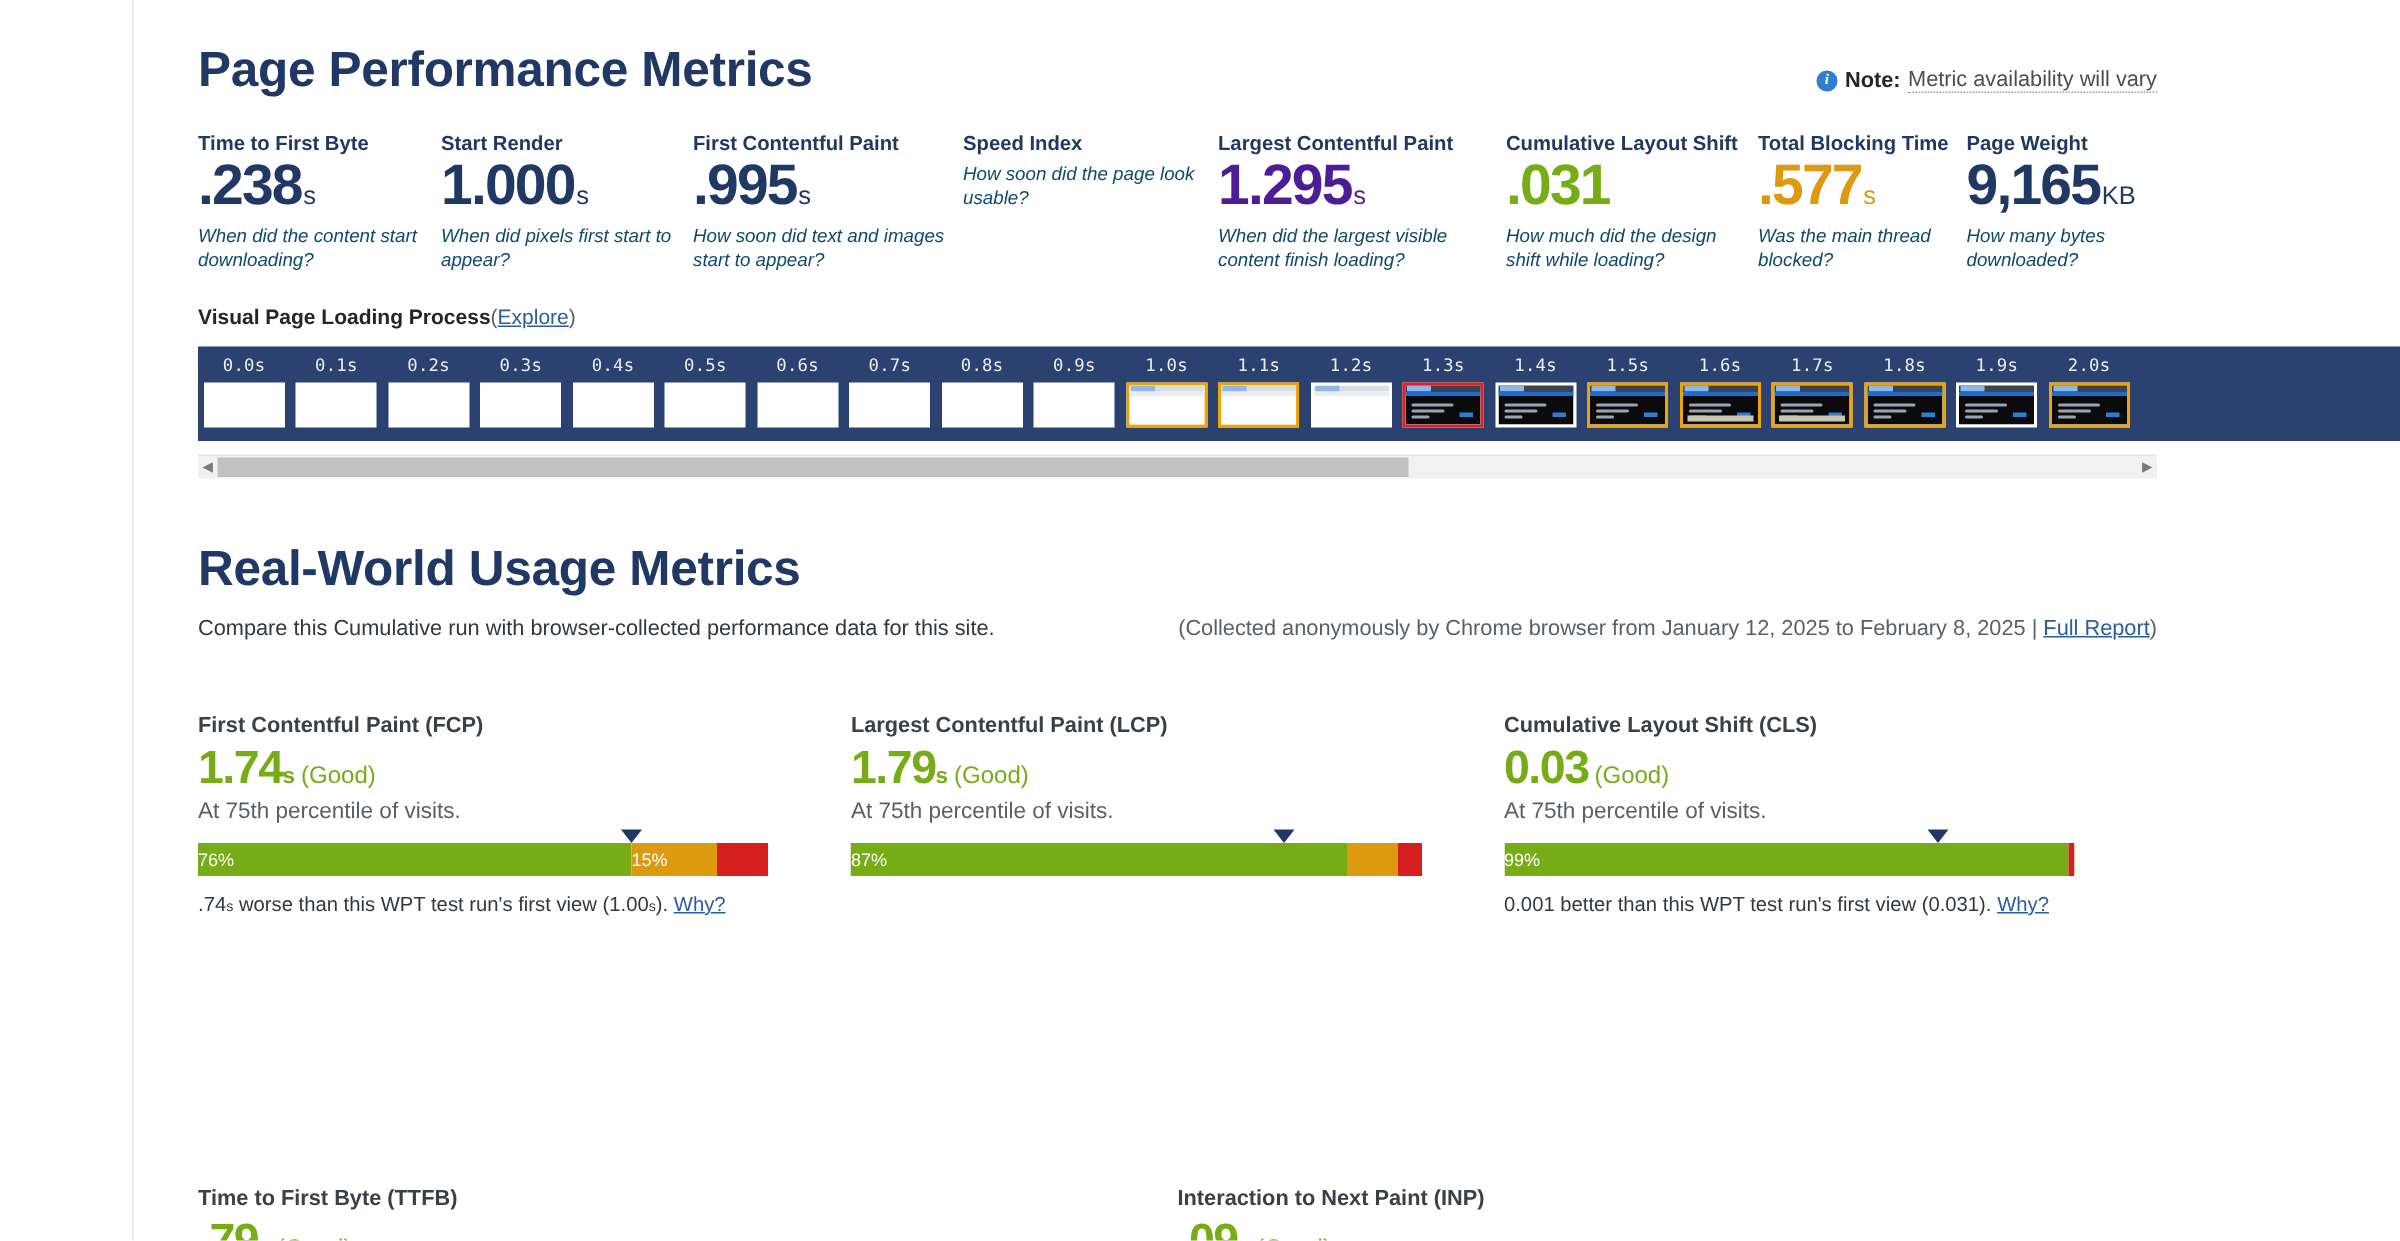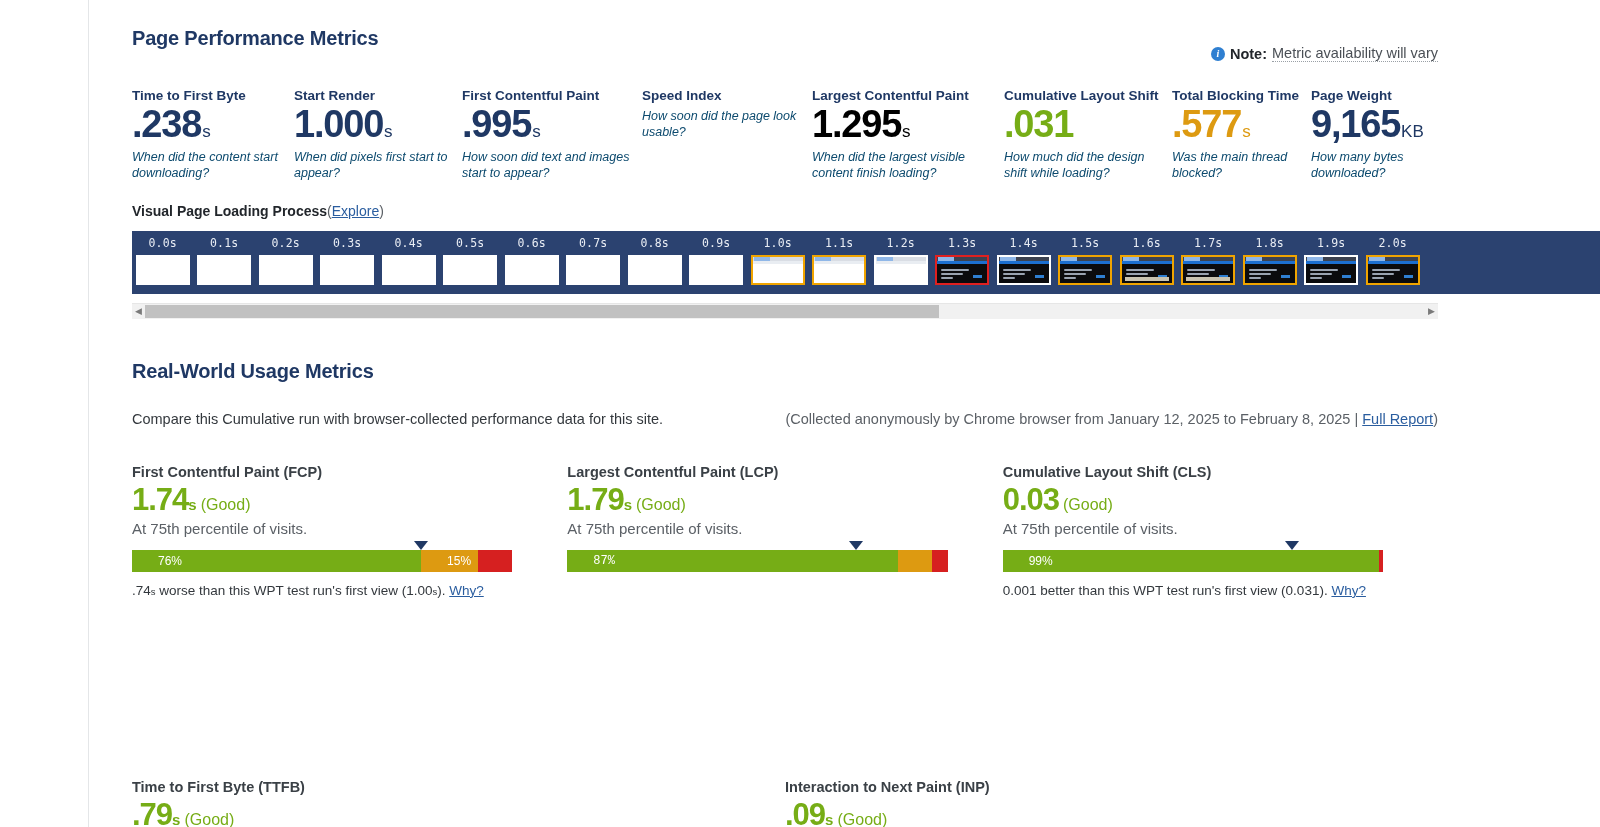--- a/index.html
+++ b/index.html
@@ -29,21 +29,21 @@
   }
   .content {
     position: absolute;
     left: 132px;
     top: 0;
     width: 1306px;
   }
 
   
   .section-title {
-    font-size: 20px;
+    font-size: 33px;
     font-weight: bold;
     color: #1f3864;
     letter-spacing: -0.2px;
     margin: 0;
   }
   #perf-title { position: absolute; left: 0; top: 27px; }
   #rw-title   { position: absolute; left: 0; top: 360px; }
 
   
   .note {
@@ -248,21 +248,21 @@
   
   .cwv-grid {
     position: absolute;
     left: 0;
     top: 464px;
     width: 1306px;
   }
   .cwv-row { display: flex; }
   .cwv-row.row2 { margin-top: 181px; }
   .cwv-card { box-sizing: border-box; }
-  .cwv-card.w3 { width: 445px; padding-right: 55px; }
+  .cwv-card.w3 { width: 445px; padding-right: 55px; margin-top: 12px; }
   .cwv-card.w2 { width: 668px; padding-right: 55px; }
   .cwv-title {
     font-size: 14.5px;
     font-weight: bold;
     color: #3a4046;
     margin-bottom: 3px;
   }
   .cwv-value {
     font-size: 31px;
     font-weight: bold;
@@ -300,21 +300,21 @@
   }
   .seg {
     height: 22px;
     display: flex;
     align-items: center;
     box-sizing: border-box;
   }
   .seg span {
     font-size: 12px;
     color: #ffffff;
-    padding-left: 26px;
+    padding-left: 0;
     white-space: nowrap;
   }
   .seg.good  { background: #76ad16; }
   .seg.ni    { background: #dd9a11; }
   .seg.poor  { background: #d62020; }
   .marker {
     position: absolute;
     top: -9px;
     width: 0; height: 0;
     border-left: 7px solid transparent;
@@ -361,21 +361,21 @@
           <div class="metric-name">First Contentful Paint</div>
           <div class="metric-value" style="color: rgb(31, 56, 100);"><span>.995</span><span class="metric-unit">s</span></div>
           <div class="metric-desc">How soon did text and images start to appear?</div>
         </div>
         <div class="metric" style="width: 170px;">
           <div class="metric-name">Speed Index</div>
           <div class="metric-desc">How soon did the page look usable?</div>
         </div>
         <div class="metric" style="width: 192px;">
           <div class="metric-name">Largest Contentful Paint</div>
-          <div class="metric-value" style="color: #000000;"><span>1.295</span><span class="metric-unit">s</span></div>
+          <div class="metric-value" style="color: #4c1d95;"><span>1.295</span><span class="metric-unit">s</span></div>
           <div class="metric-desc">When did the largest visible content finish loading?</div>
         </div>
         <div class="metric" style="width: 168px;">
           <div class="metric-name">Cumulative Layout Shift</div>
           <div class="metric-value" style="color: rgb(118, 173, 22);"><span>.031</span><span class="metric-unit"></span></div>
           <div class="metric-desc">How much did the design shift while loading?</div>
         </div>
         <div class="metric" style="width: 139px;">
           <div class="metric-name">Total Blocking Time</div>
           <div class="metric-value" style="color: rgb(221, 154, 17);"><span>.577</span><span class="metric-unit">s</span></div>
@@ -614,21 +614,21 @@
               <div class="marker" style="left: 76%;"></div>
             </div>
             <div class="cwv-foot"><span>.74</span><span class="sub-s">s</span><span> worse than this WPT test run's first view (1.00</span><span class="sub-s">s</span><span>).</span> <a href="#">Why?</a></div>
           </div>
           <div class="cwv-card w3">
             <div class="cwv-title">Largest Contentful Paint (LCP)</div>
             <div class="cwv-value"><span>1.79</span><span class="unit">s</span><span class="rating">(Good)</span></div>
             <div class="cwv-sub">At 75th percentile of visits.</div>
             <div class="bar-wrap">
               <div class="bar">
-                <div class="seg good" style="width: 87%; font-family: Liberation Mono, monospace;">
+                <div class="seg good" style="width: 87%;">
                   <span>87%</span>
                 </div>
                 <div class="seg ni" style="width: 9%;"></div>
                 <div class="seg poor" style="width: 4%;"></div>
               </div>
               <div class="marker" style="left: 76%;"></div>
             </div>
           </div>
           <div class="cwv-card w3">
             <div class="cwv-title">Cumulative Layout Shift (CLS)</div>

